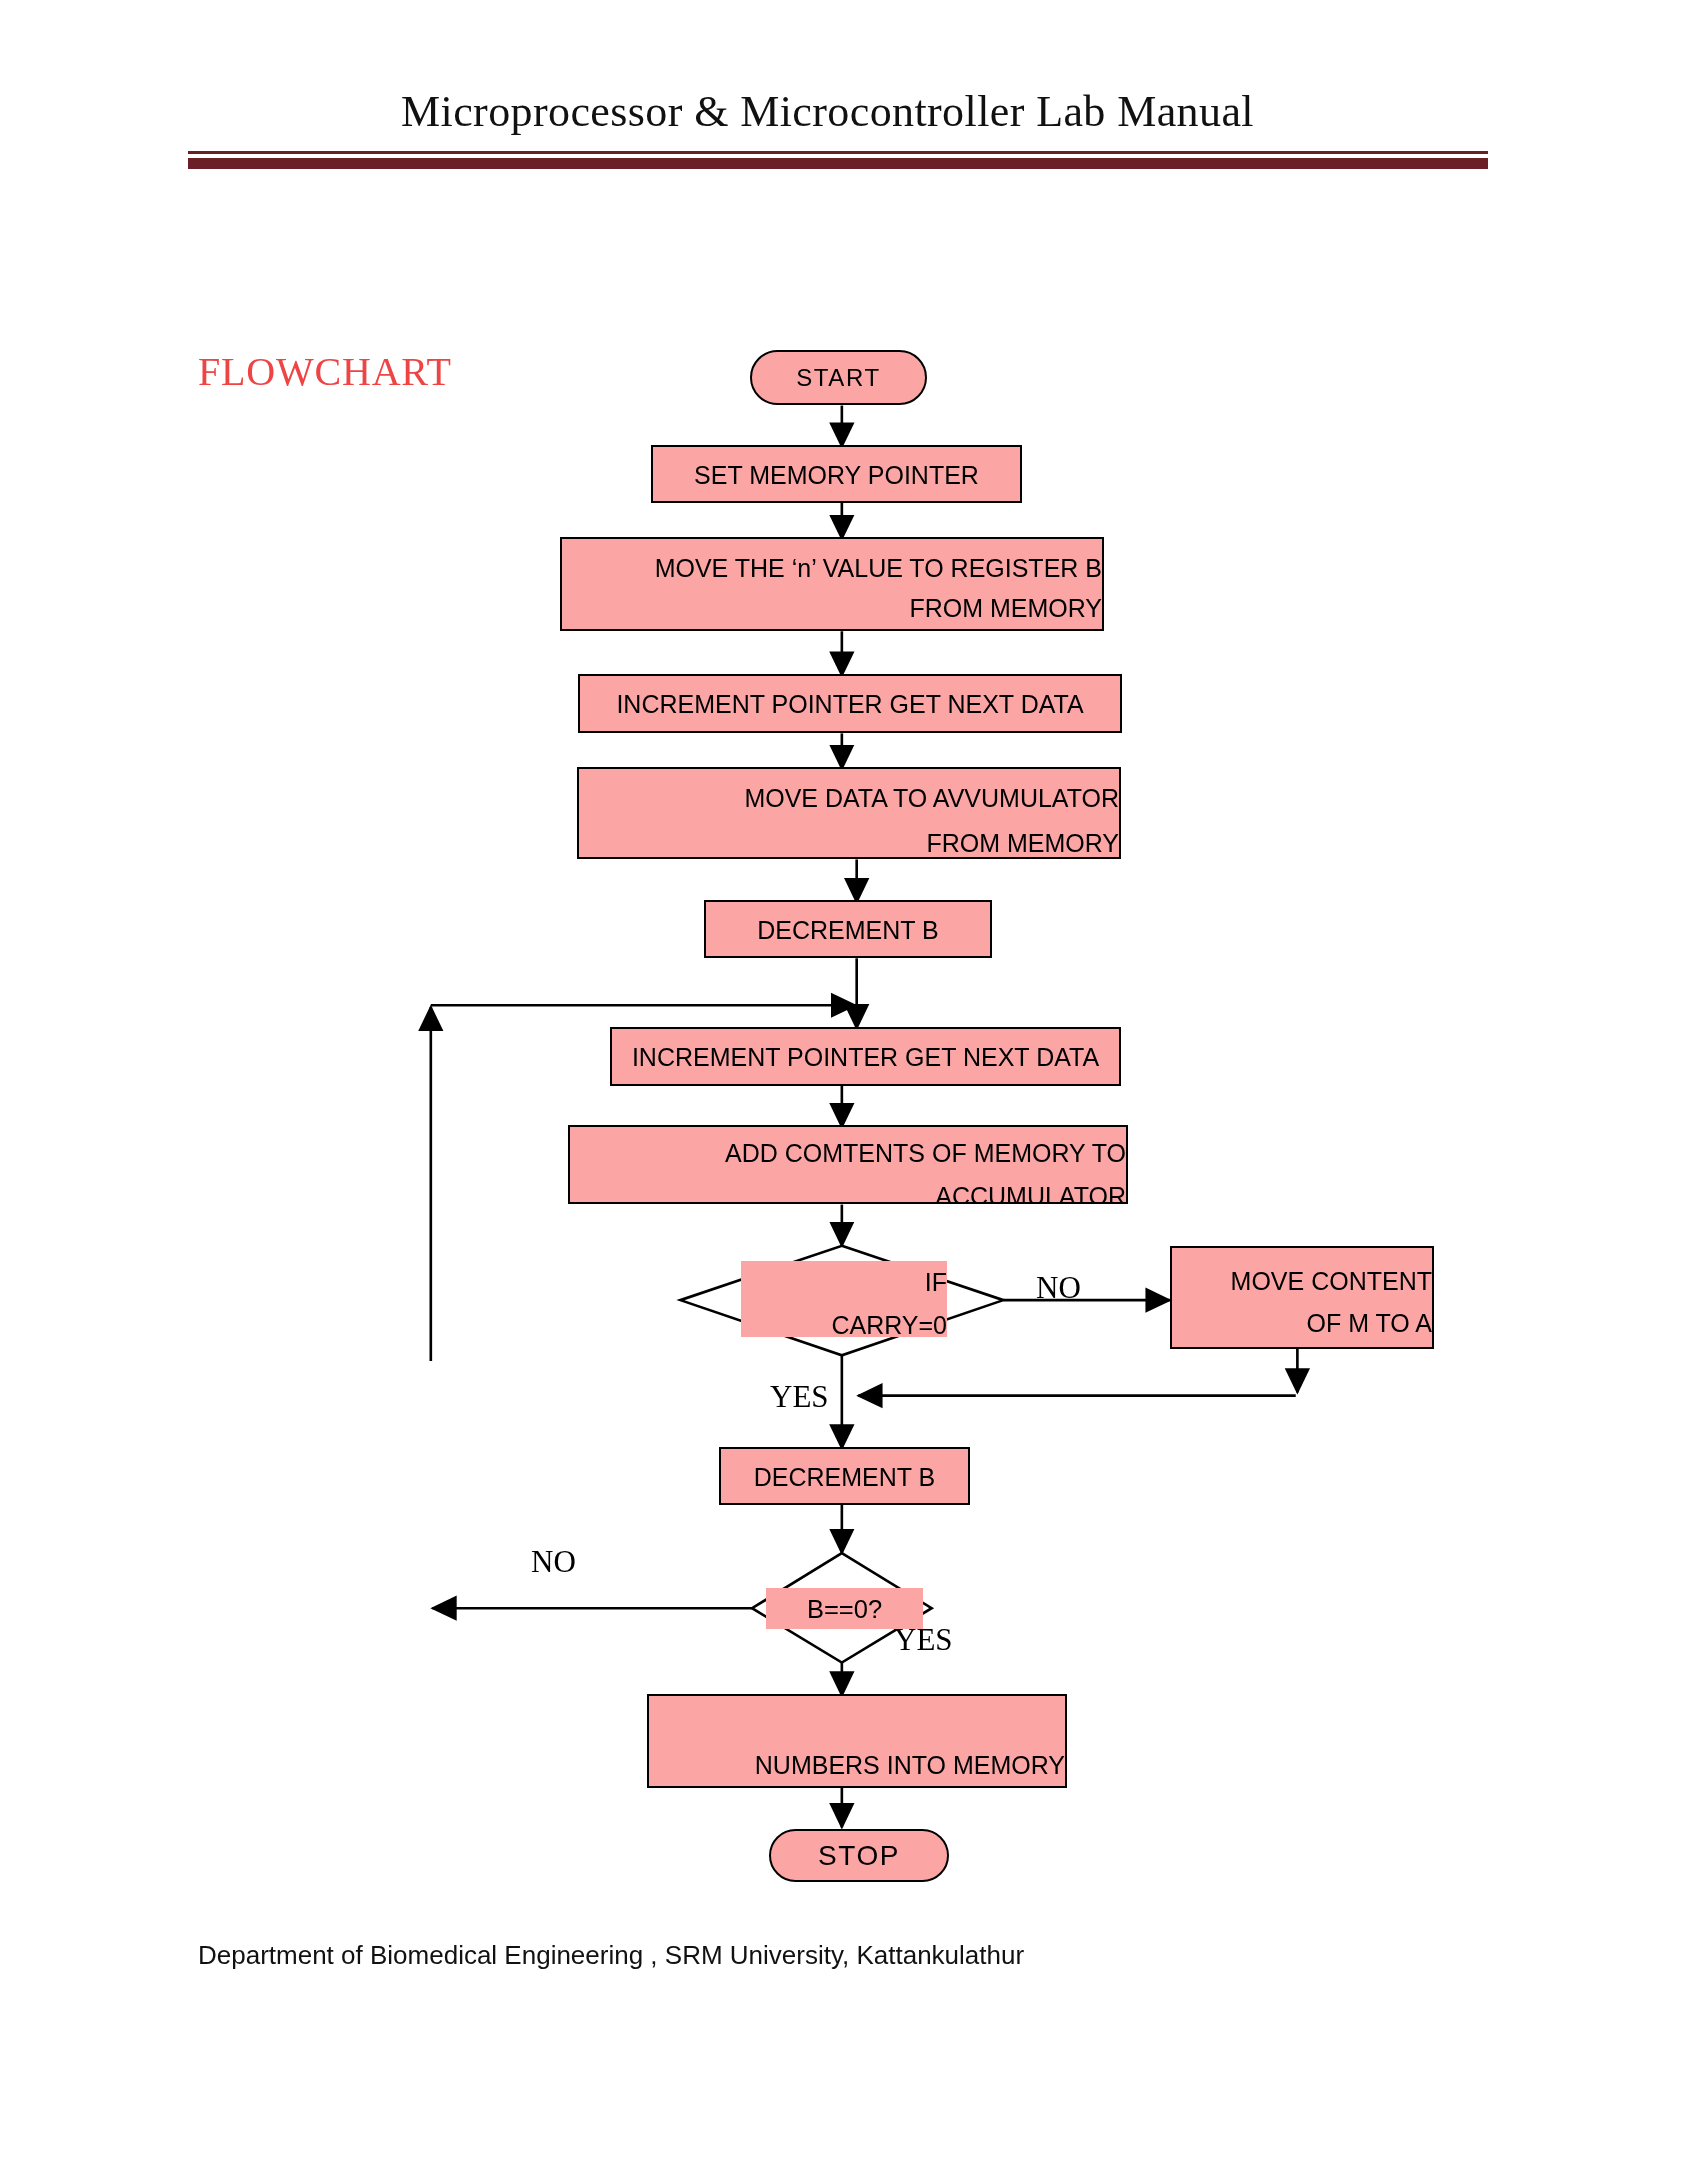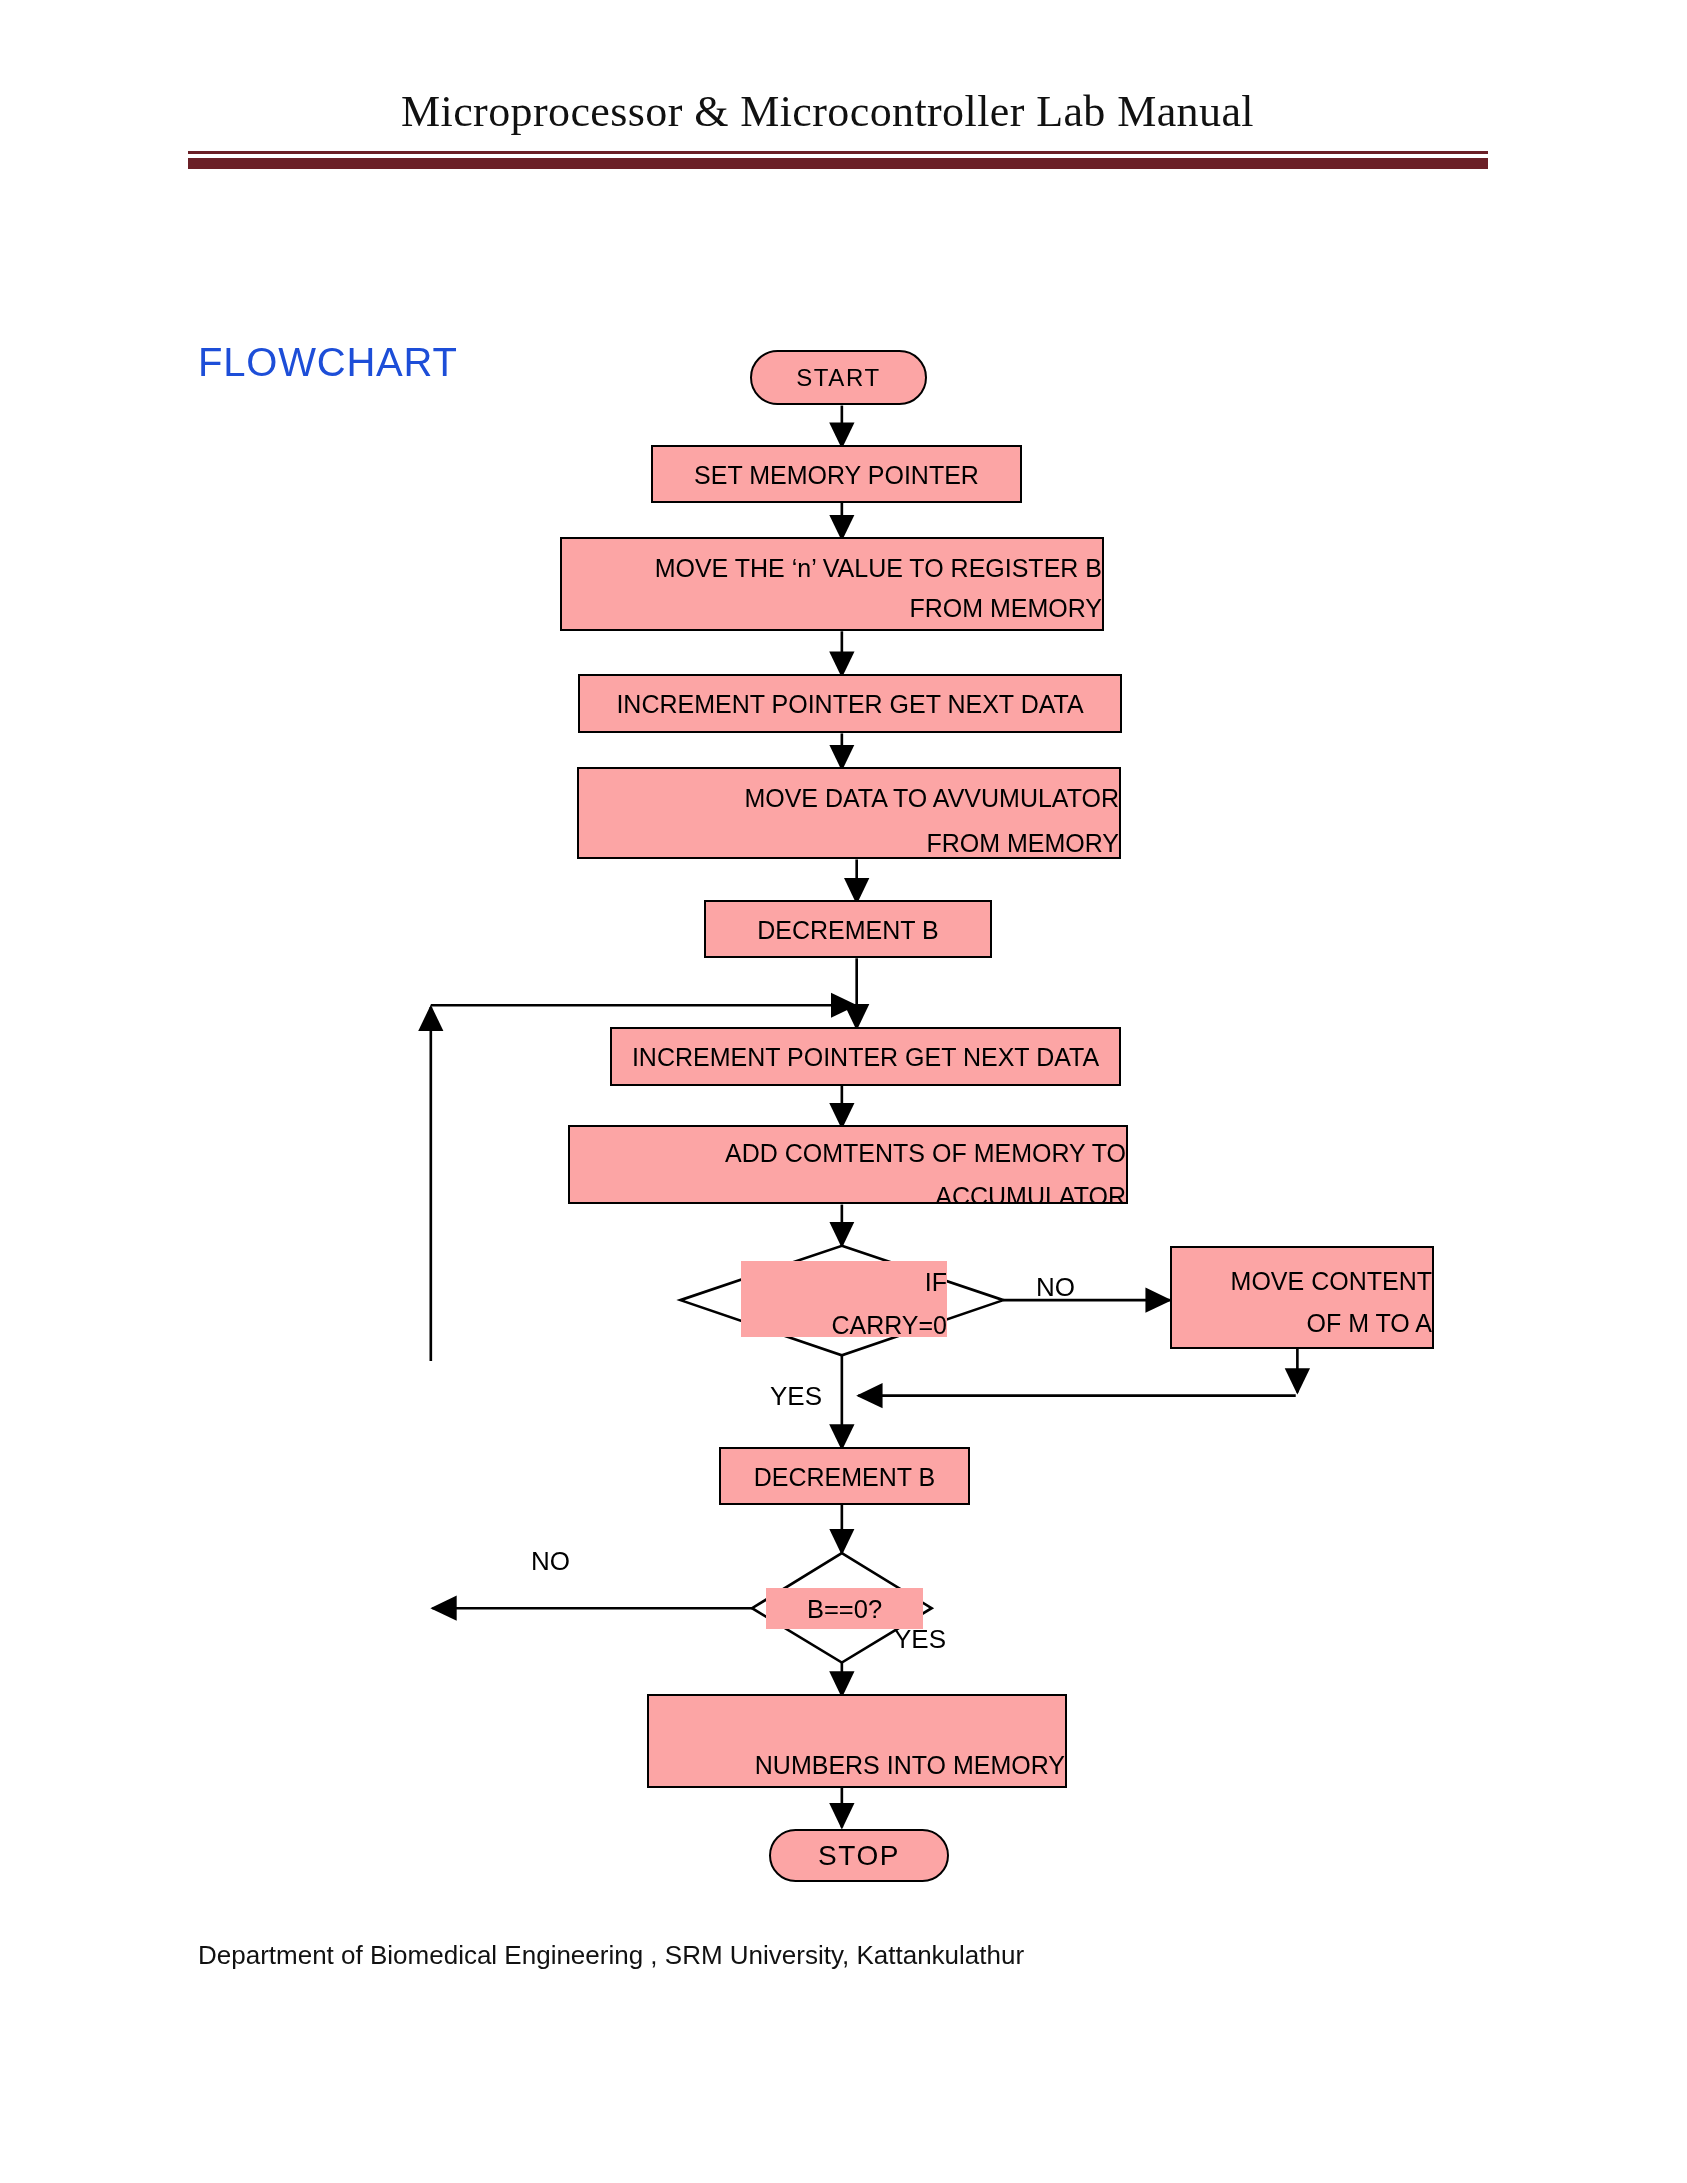--- a/index.html
+++ b/index.html
@@ -10,45 +10,45 @@
   .page-header{position:absolute;left:0;top:0;width:1687px;}
   .header-title{position:absolute;left:0;top:86px;width:1655px;text-align:center;
       font-family:"Liberation Serif","DejaVu Serif",serif;
       font-size:44px;letter-spacing:0.4px;color:#111;white-space:nowrap;}
   .rule-wrap{position:absolute;left:188px;top:151px;width:1300px;}
   .rule-thin{height:3.3px;background:#6b2027;}
   .rule-gap{height:4.1px;background:#fff;}
   .rule-thick{height:10.7px;background:#6b2027;}
 
   
-  .flowchart-label{position:absolute;left:198px;top:340px;
-      font-family:Liberation Sans, sans-serif;
-      font-size:40px;letter-spacing:0.8px;color:#1d4ed8;white-space:nowrap;}
+  .flowchart-label{position:absolute;left:198px;top:348px;
+      font-family:Liberation Serif, serif;
+      font-size:40px;letter-spacing:0.8px;color:#ef4444;white-space:nowrap;}
 
   
   .flow{position:absolute;left:0;top:0;width:1687px;height:1994px;}
   .flow svg{position:absolute;left:0;top:0;}
 
   
   .node{position:absolute;box-sizing:border-box;overflow:hidden;background:#fca5a5;}
   .rect{border:2.5px solid #000;}
   .pill{border:2.5px solid #000;border-radius:33px;}
 
   .ntext{position:absolute;left:0;top:0;width:100%;
       font-family:"Liberation Sans Narrow","Liberation Sans",sans-serif;
       font-size:25px;line-height:42px;white-space:nowrap;}
   .t-center{text-align:center;}
   .t-left{text-align:right;padding-left:16.5px;box-sizing:border-box;}
 
   .wide{font-family:"Liberation Sans",sans-serif;}
 
   
   .elabel{position:absolute;
-      font-family:Liberation Sans, sans-serif;
-      font-size:26px;line-height:25px;white-space:nowrap;text-align:right;}
+      font-family:Liberation Serif, serif;
+      font-size:31px;line-height:25px;white-space:nowrap;text-align:right;}
 
   
   .footer{position:absolute;left:198px;top:1940px;
       font-family:"Liberation Sans Narrow","Liberation Sans",sans-serif;
       font-size:26px;white-space:nowrap;color:#111;}
 </style>
 </head>
 <body>
 
 <div class="page-header">

